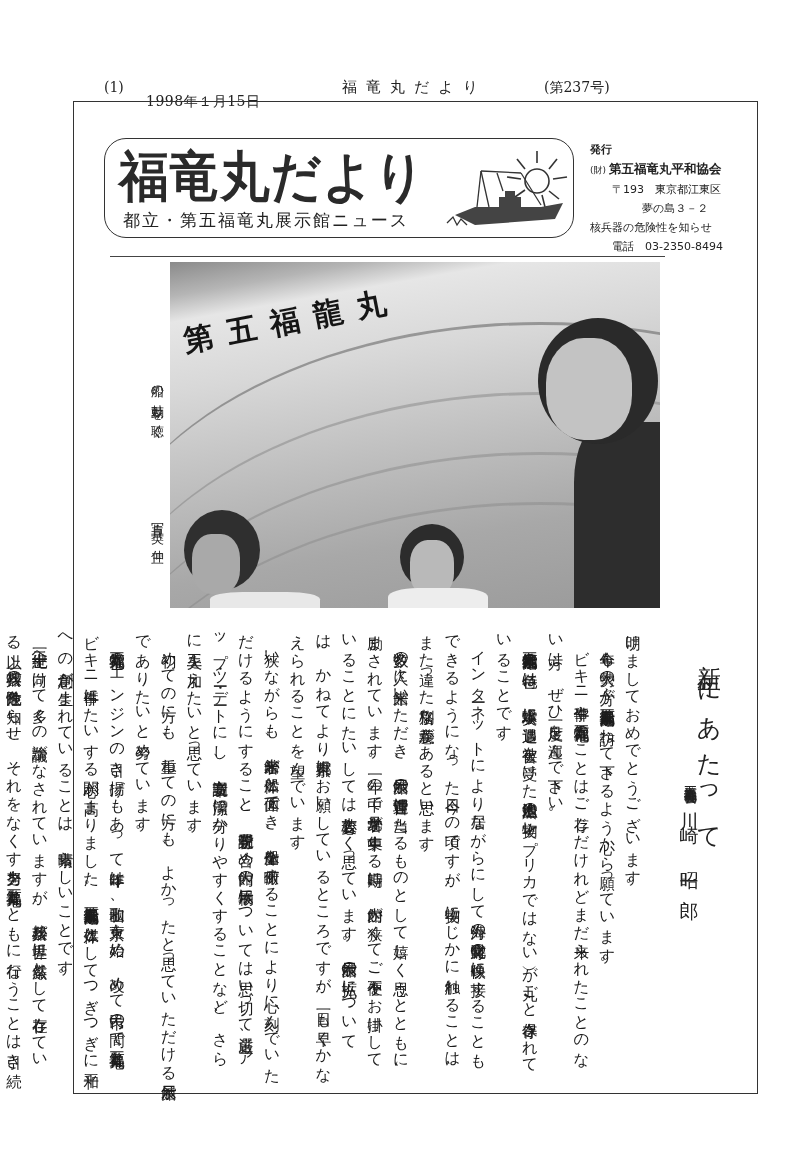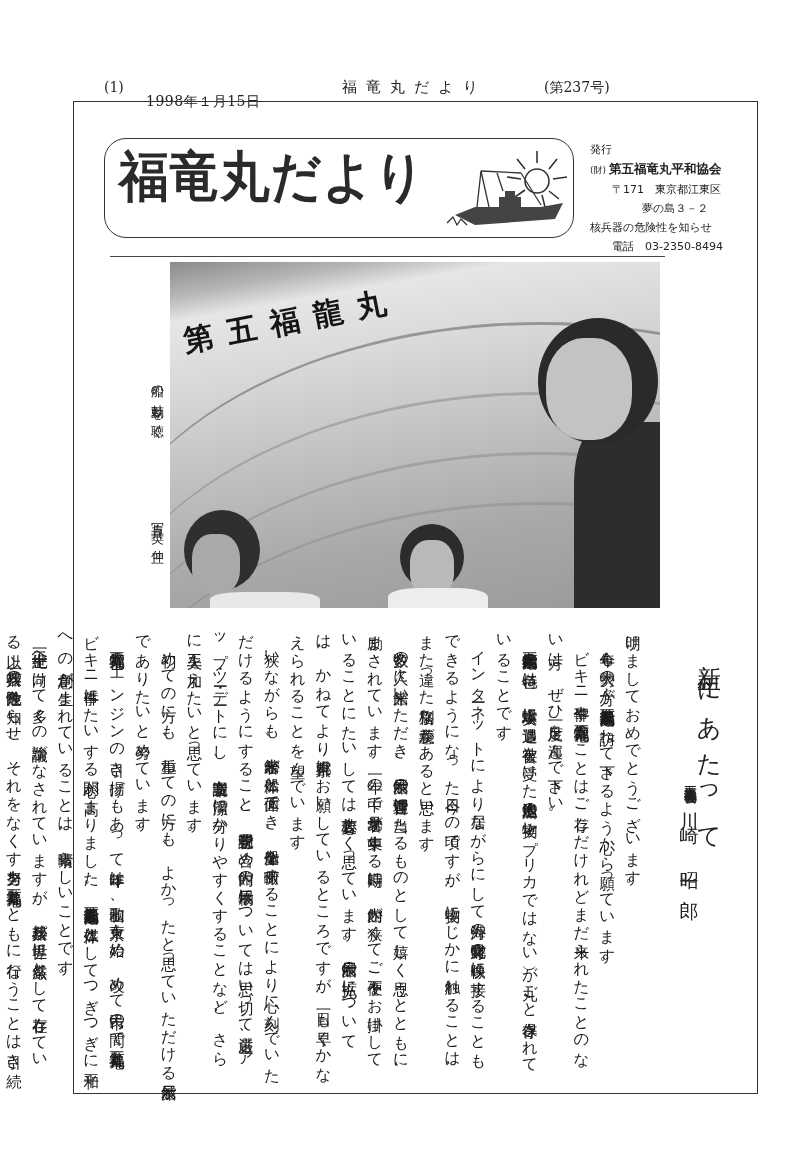--- a/index.html
+++ b/index.html
@@ -33,21 +33,21 @@
   .logo-sub {
     position: absolute; left: 18px; top: 70px; font-size: 17px; letter-spacing: 2px; color: #222;
     font-family: "DejaVu Sans", sans-serif;
   }
   .ship-illust { position: absolute; left: 340px; top: 6px; width: 130px; height: 90px; }
 
   .publisher {
     position: absolute; left: 590px; top: 140px; width: 170px; font-size: 11px; line-height: 19px; color: #222;
     font-family: "DejaVu Sans", sans-serif;
   }
-  .publisher .label { display: block; }
+  .publisher .label { display: block; font-weight: bold; }
   .publisher .org { display: block; font-size: 12.5px; font-weight: bold; }
   .publisher .org .kanji-mark { font-size: 9px; margin-right: 3px; font-weight: normal; }
   .publisher .addr1, .publisher .addr2, .publisher .addr3, .publisher .tel { display: block; }
   .publisher .addr1 { padding-left: 22px; }
   .publisher .addr2 { padding-left: 52px; }
   .publisher .tel { padding-left: 22px; }
 
   .masthead-rule-bottom { position: absolute; left: 110px; top: 256px; width: 555px; border-top: 1px solid #444; }
 
   .photo {
@@ -110,20 +110,21 @@
   <span class="page-no">(1)</span>
   <span class="date">1998年１月15日</span>
   <span class="paper-name">福竜丸だより</span>
   <span class="issue">(第237号)</span>
 </div>
 
 <div class="frame"></div>
 
 <div class="logo-box">
   <div class="logo-title">福竜丸だより</div>
+  <div class="logo-sub">都立・第五福竜丸展示館ニュース</div>
   <svg class="ship-illust" viewBox="0 0 130 90">
     <circle cx="92" cy="36" r="12" fill="none" stroke="#333" stroke-width="1.6"></circle>
     <g stroke="#333" stroke-width="1.6">
       <line x1="92" y1="6" x2="92" y2="18"></line>
       <line x1="72" y1="14" x2="80" y2="24"></line>
       <line x1="112" y1="14" x2="104" y2="24"></line>
       <line x1="62" y1="32" x2="76" y2="34"></line>
       <line x1="122" y1="32" x2="108" y2="34"></line>
       <line x1="70" y1="52" x2="80" y2="45"></line>
       <line x1="114" y1="54" x2="104" y2="46"></line>
@@ -139,21 +140,21 @@
       <line x1="52" y1="28" x2="58" y2="46"></line>
       <line x1="76" y1="28" x2="96" y2="60"></line>
       <path d="M2 78 L8 72 L12 80 L16 74 L22 80"></path>
     </g>
   </svg>
 </div>
 
 <div class="publisher">
   <span class="label">発行</span>
   <span class="org"><span class="kanji-mark">(財)</span><span>第五福竜丸平和協会</span></span>
-  <span class="addr1">〒171　東京都江東区</span>
+  <span class="addr1">〒193　東京都江東区</span>
   <span class="addr2">夢の島３－２</span>
   <span class="addr3">核兵器の危険性を知らせ</span>
   <span class="tel">電話　03-2350-8494</span>
 </div>
 
 <div class="masthead-rule-bottom"></div>
 
 <div class="photo">
   <div class="hull-curve"></div>
   <div class="hull-curve c2"></div>

